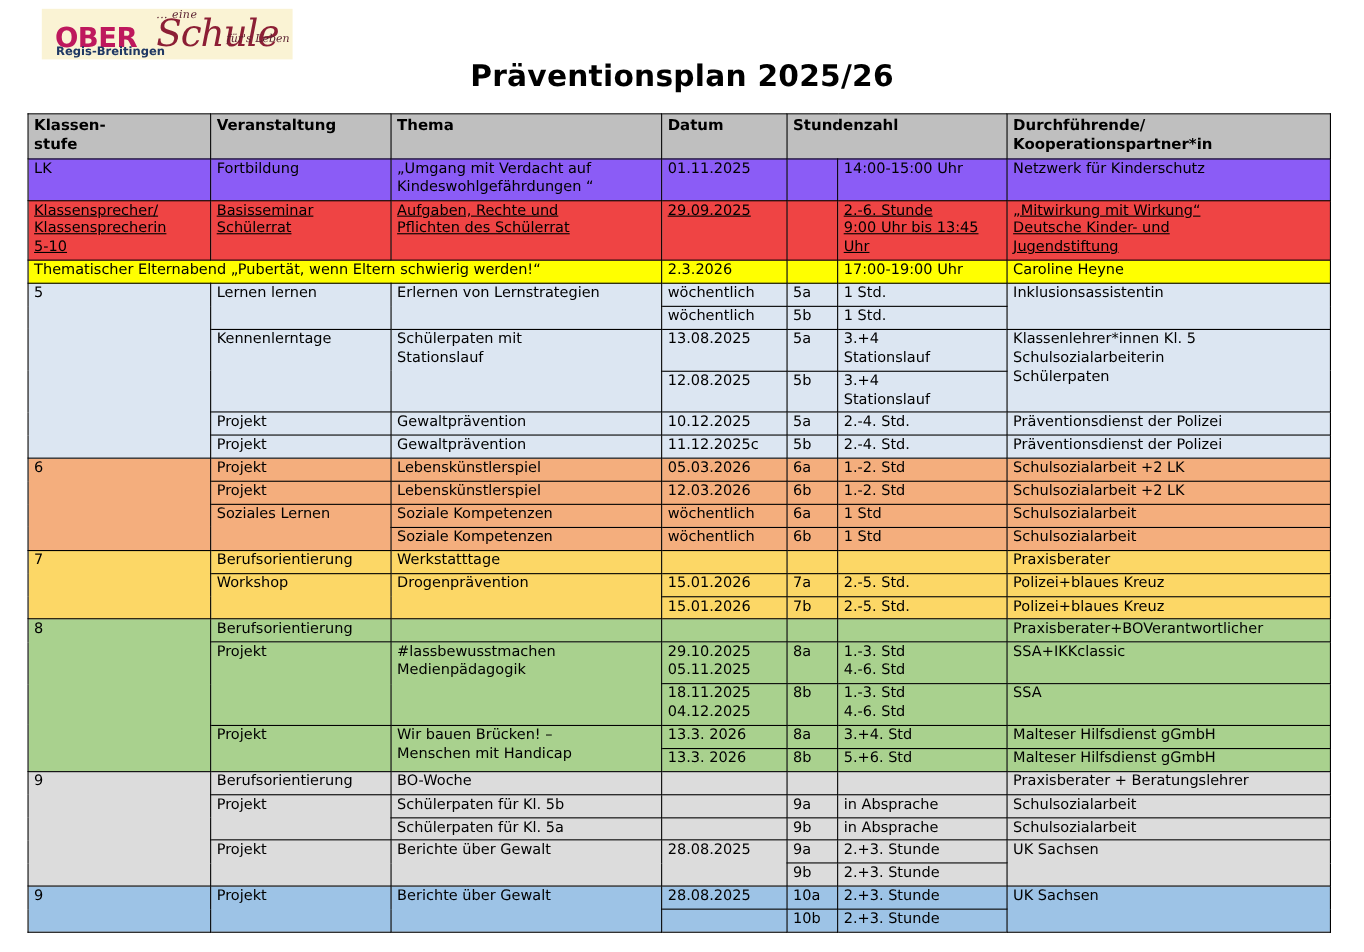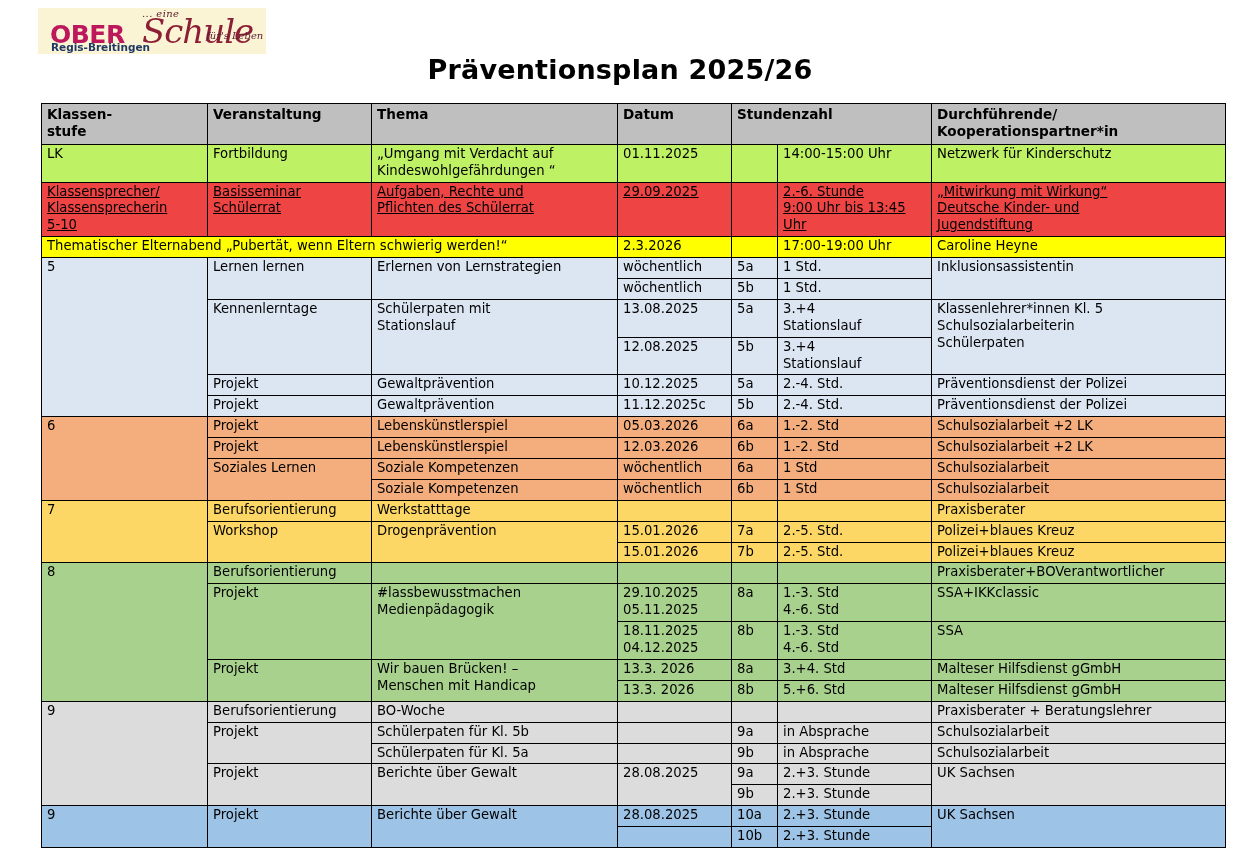--- a/index.html
+++ b/index.html
@@ -85,21 +85,21 @@
     width: 1240px;
     text-align: center;
     font-size: 27px;
     font-weight: bold;
     letter-spacing: 0.2px;
   }
 
   
   .plan-table {
     position: absolute;
-    left: 41px;
+    left: 25px;
     top: 103px;
     width: 1184px;
     border-collapse: collapse;
     table-layout: fixed;
     font-size: 13.2px;
     line-height: 1.28;
   }
   .plan-table td, .plan-table th {
     border: 1px solid #000000;
     padding: 1px 4px 2px 5px;
@@ -112,21 +112,21 @@
     background: #BFBFBF;
     font-weight: bold;
     font-size: 13.6px;
     padding-top: 2px;
     padding-bottom: 3px;
   }
   .mid { vertical-align: middle; margin-top: 37px; }
   .bold { font-weight: bold; }
 
   
-  .c-white  { background: #bef264; }
+  .c-white  { background: #8b5cf6; }
   .c-green1 { background: #ef4444; text-decoration: underline; }
   .c-yellow { background: #FFFF00; }
   .c-blue1  { background: #DCE6F2; }
   .c-orange { background: #F4AE7D; }
   .c-gold   { background: #FCD766; }
   .c-green2 { background: #A9D18E; }
   .c-gray   { background: #DCDCDC; }
   .c-blue2  { background: #9DC3E6; }
 
   

